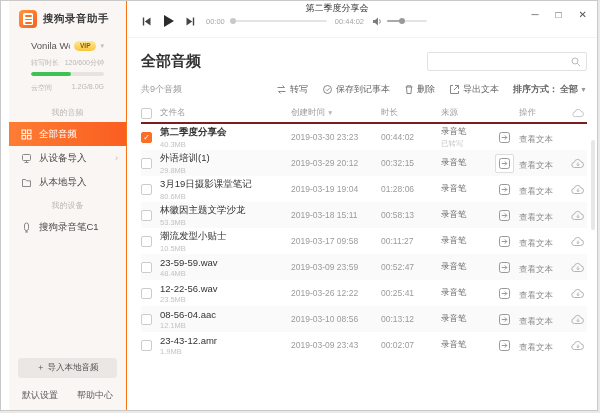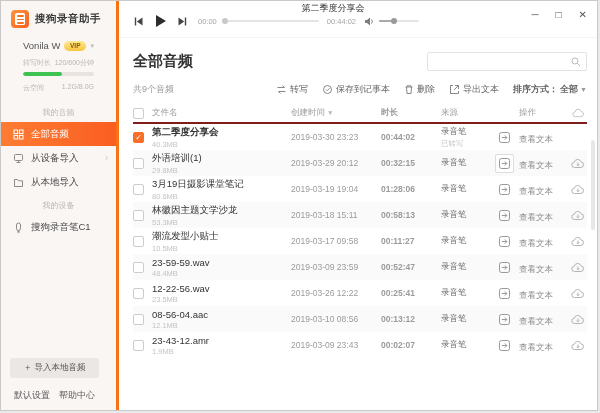--- a/index.html
+++ b/index.html
@@ -1,39 +1,39 @@
 <!DOCTYPE html>
 <html><head>
 <meta charset="utf-8">
 <style>
   html,body{margin:0;padding:0;background:#e9e9e9;}
   body{width:600px;height:413px;font-family:"Liberation Sans","DejaVu Sans",sans-serif;-webkit-font-smoothing:antialiased;}
   .window{width:598px;height:411px;border:1px solid #c9c9c9;background:#fff;display:flex;box-sizing:border-box;overflow:hidden;}
   
-  .sidebar{width:118px;min-width:118px;background:#faf6f4;border-right:3px solid #f97316;position:relative;box-sizing:border-box;}
+  .sidebar{width:118px;min-width:118px;background:#faf6f4;border-right:1px solid #f97316;position:relative;box-sizing:border-box;margin-left:8px;}
   .logo-row{display:flex;align-items:center;gap:6px;padding:9px 10px 4px;}
   .logo{width:18px;height:18px;border-radius:4px;background:linear-gradient(135deg,#ff9440,#f75f1c);position:relative;flex:none;}
   .logo .doc{position:absolute;left:4px;top:3px;width:10px;height:12px;background:#fff;border-radius:1.5px;}
   .logo .doc i{display:block;height:1.5px;background:#f7721f;margin:2px 1.5px 0;border-radius:1px;}
   .app-title{font-size:10.5px;font-weight:bold;color:#3a3a3a;letter-spacing:.5px;white-space:nowrap;}
   .user-block{padding:8px 22px 0;}
   .user-row{display:flex;align-items:center;gap:4px;}
   .user-name{font-size:9.5px;color:#555;max-width:52px;overflow:hidden;white-space:nowrap;}
   .vip{background:linear-gradient(180deg,#ffe892,#f6c73e);border-radius:7px;font-size:6.5px;color:#8a5b00;font-weight:bold;padding:1px 6px;line-height:8px;}
   .tiny-caret{font-size:7px;color:#bbb;}
   .meta-row{display:flex;justify-content:space-between;font-size:7px;color:#bcb6b2;margin-top:7px;}
   .bar{height:4px;background:#e9e3e0;border-radius:2px;margin-top:4px;overflow:hidden;}
   .bar-fill{height:100%;width:55%;background:#3ec353;border-radius:2px;}
   .nav{margin-top:8px;text-align:center;}
   .nav-section{font-size:8px;color:#bdb7b3;padding:6px 12px 4px;}
   .nav-item{height:24px;display:flex;align-items:center;gap:7px;padding:0 12px;font-size:9.5px;color:#4a4a4a;cursor:default;position:relative;}
   .nav-item svg{flex:none;}
   .nav-item.active{background:linear-gradient(90deg,#fd7c34,#fa5e20);color:#fff;}
   .nav-item .right-chev{position:absolute;right:8px;color:#c4beba;font-size:9px;}
-  .sidebar-bottom{position:absolute;left:0;right:8px;bottom:8px;}
+  .sidebar-bottom{position:absolute;left:0;right:0;bottom:8px;}
   .import-btn{margin:0 9px 11px;height:20px;background:#ebe7e4;border-radius:3px;font-size:8.5px;color:#555;display:flex;align-items:center;justify-content:center;gap:3px;}
   .footer-links{display:flex;justify-content:space-between;padding:0 13px;font-size:9px;color:#5c5c5c;}
   
   .right{flex:1;display:flex;flex-direction:column;position:relative;min-width:0;}
   .titlebar{height:36px;position:relative;border-bottom:1px solid #f3f3f3;flex:none;}
   .track-title{position:absolute;top:1px;left:100px;right:150px;text-align:center;font-size:9px;color:#333;}
   .player{position:absolute;left:14px;top:13px;display:flex;align-items:center;}
   .pbtn{display:flex;align-items:center;justify-content:center;}
   .ptime{font-size:7.5px;color:#a5a5a5;margin:0 6px 0 10px;}
   .ptrack{width:96px;height:2px;background:#e4e4e4;border-radius:1px;position:relative;}
@@ -55,21 +55,21 @@
   .tools{margin-left:auto;display:flex;align-items:center;gap:14px;text-align:center;}
   .tool{display:flex;align-items:center;gap:3px;font-size:9px;color:#666;}
   .sort{display:flex;align-items:center;font-size:9px;color:#666;gap:2px;font-weight:bold;}
   .sort .caret{font-size:7px;color:#999;}
   
   .thead{display:flex;align-items:center;height:18px;margin-top:8px;color:#9c9c9c;font-size:8.5px;border-bottom:2px solid #7f1d1d;}
   .trow{display:flex;align-items:center;height:26px;}
   .trow:nth-child(even){background:#fafafa;}
   .col-name{flex:1;display:flex;align-items:center;gap:8px;min-width:0;}
   .col-created{width:90px;flex:none;}
-  .col-dur{width:60px;flex:none;font-weight:bold;}
+  .col-dur{width:60px;flex:none;}
   .col-src{width:48px;flex:none;}
   .col-act{width:30px;flex:none;display:flex;justify-content:center;}
   .col-view{width:46px;flex:none;}
   .col-cloud{width:22px;flex:none;display:flex;justify-content:flex-end;padding-right:2px;box-sizing:border-box;}
   .cbx{width:11px;height:11px;border:1px solid #ccc;border-radius:2px;background:#fff;flex:none;box-sizing:border-box;}
   .cbx.checked{background:#fb6e27;border-color:#fb6e27;color:#fff;font-size:8px;line-height:10px;text-align:center;}
   .fcell{min-width:0;}
   .ftitle{font-size:9.5px;color:#333;white-space:nowrap;overflow:hidden;text-overflow:ellipsis;}
   .trow.sel .ftitle{font-weight:bold;}
   .fsub{font-size:7.5px;color:#c3c3c3;margin-top:1px;}

